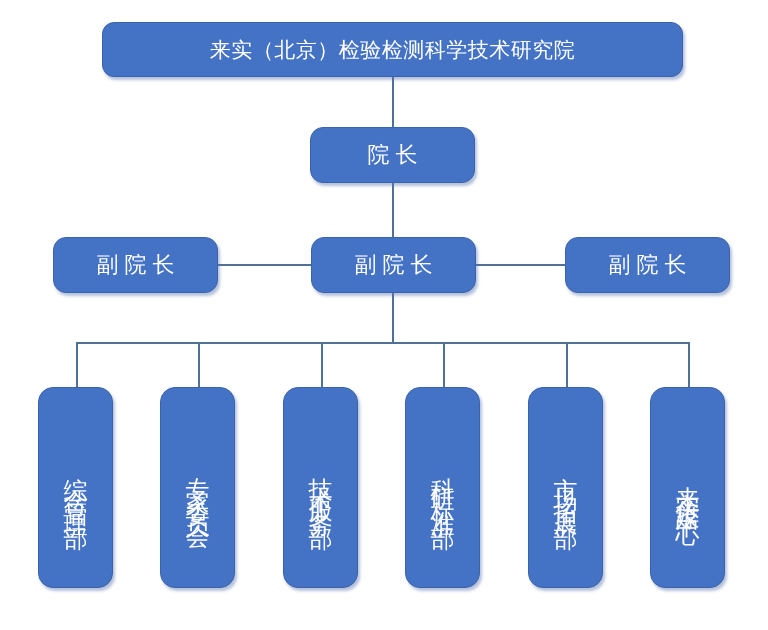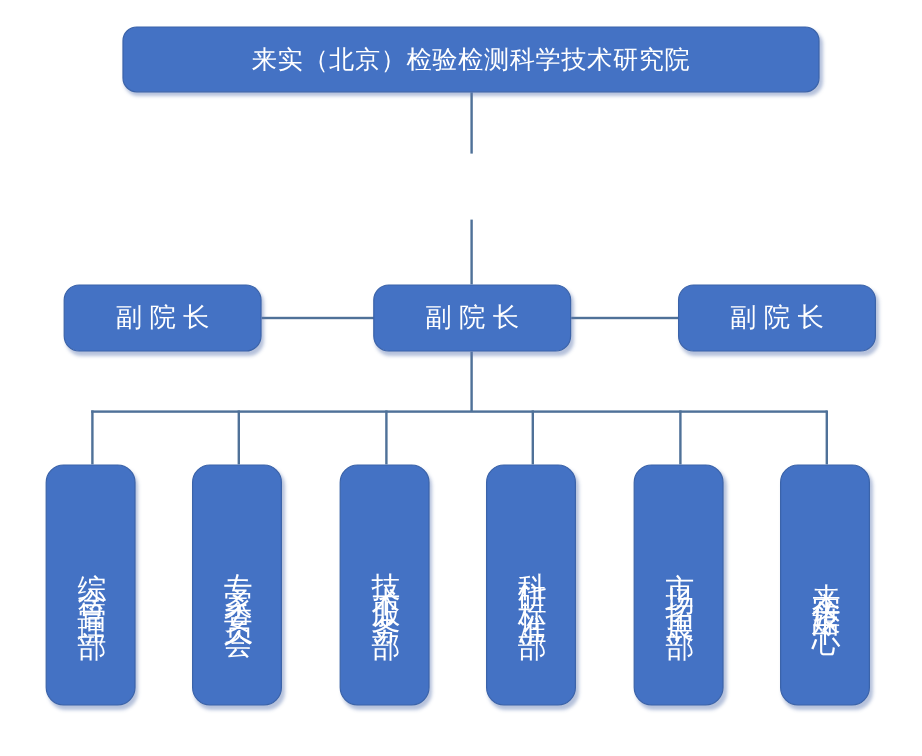--- a/index.html
+++ b/index.html
@@ -106,20 +106,23 @@
   <div class="line v l-drop-1"></div>
   <div class="line v l-drop-2"></div>
   <div class="line v l-drop-3"></div>
   <div class="line v l-drop-4"></div>
   <div class="line v l-drop-5"></div>
 
   <div class="box box-root">
     <span>来实（北京）检验检测科学技术研究院</span>
   </div>
 
+  <div class="box box-mid box-director">
+    <span>院 长</span>
+  </div>
 
   <div class="box box-mid box-deputy-left">
     <span>副 院 长</span>
   </div>
   <div class="box box-mid box-deputy-center">
     <span>副 院 长</span>
   </div>
   <div class="box box-mid box-deputy-right">
     <span>副 院 长</span>
   </div>

